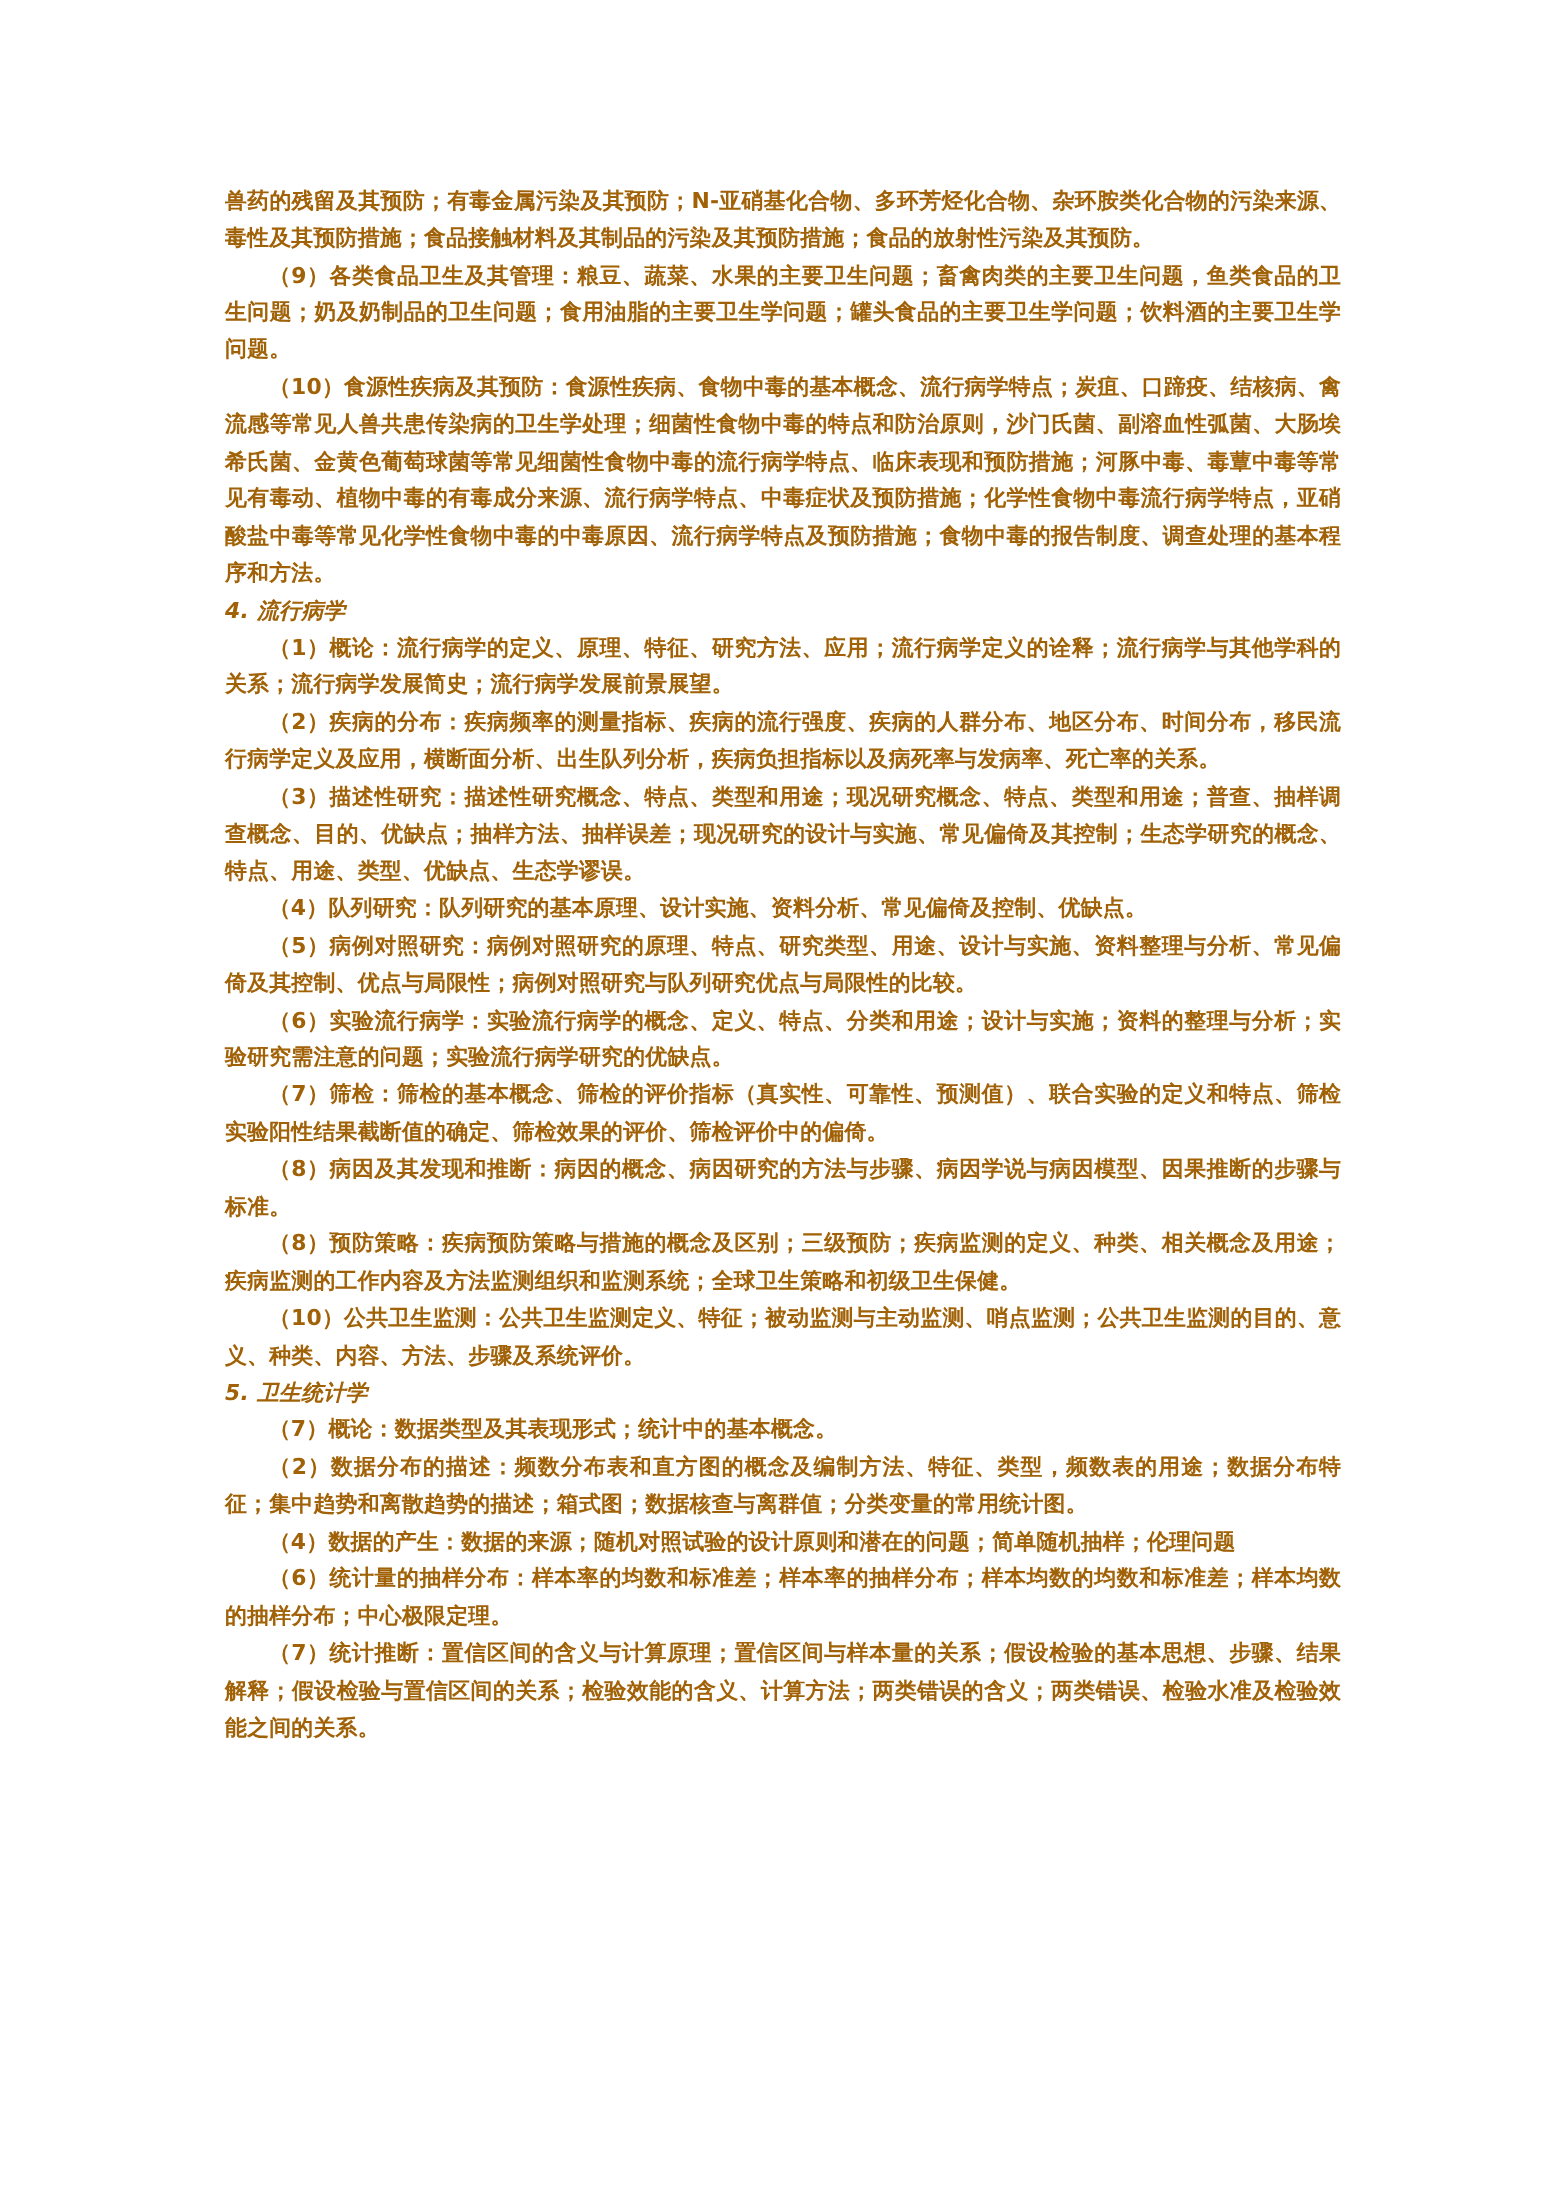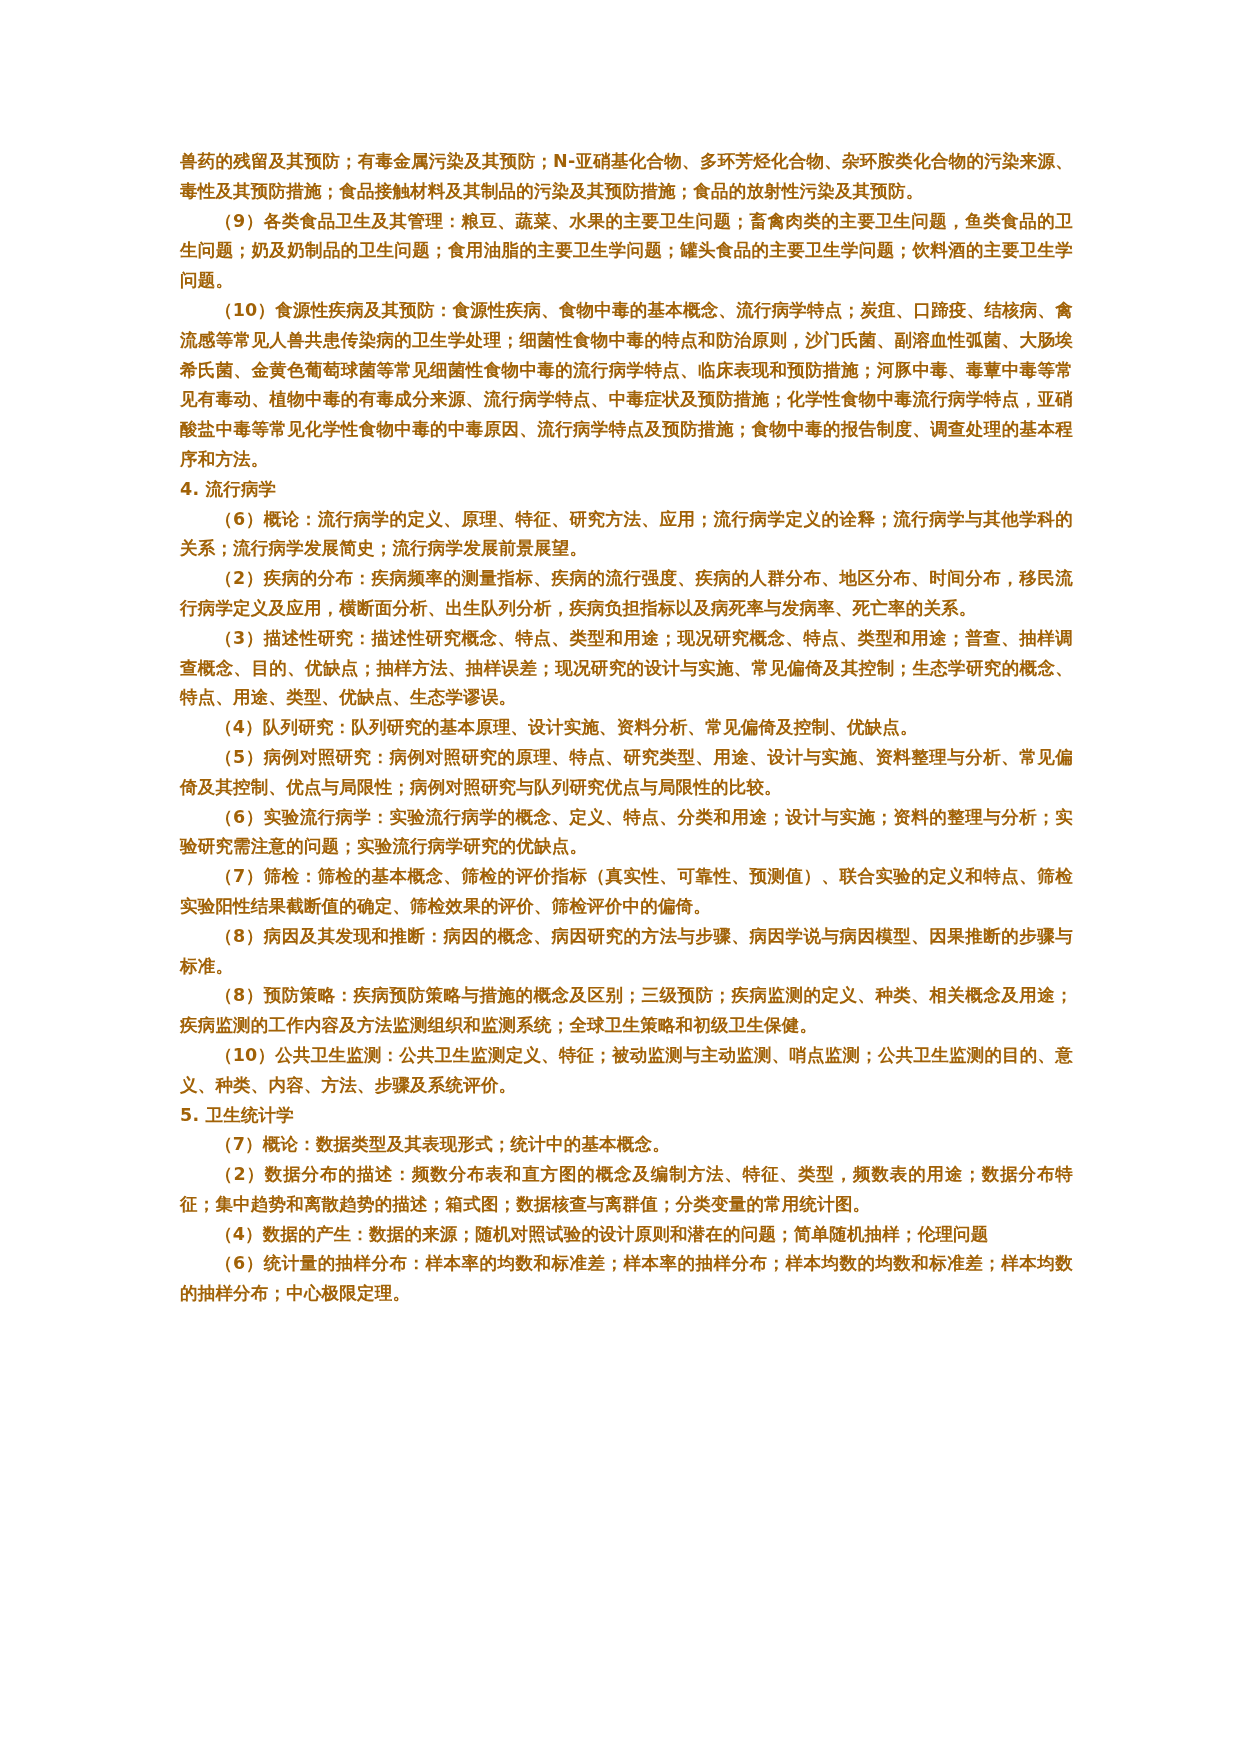--- a/index.html
+++ b/index.html
@@ -27,41 +27,43 @@
   }
   .page p {
     margin: 0;
     padding: 0;
   }
   p.item {
     text-indent: 2em;
   }
   p.heading {
     text-indent: 0;
+    font-style: italic;
   }
   p.continuation {
     text-indent: 0;
   }
 </style>
 </head>
 <body>
 
 <div class="page">
   <p class="continuation">兽药的残留及其预防；有毒金属污染及其预防；N-亚硝基化合物、多环芳烃化合物、杂环胺类化合物的污染来源、毒性及其预防措施；食品接触材料及其制品的污染及其预防措施；食品的放射性污染及其预防。</p>
   <p class="item">（9）各类食品卫生及其管理：粮豆、蔬菜、水果的主要卫生问题；畜禽肉类的主要卫生问题，鱼类食品的卫生问题；奶及奶制品的卫生问题；食用油脂的主要卫生学问题；罐头食品的主要卫生学问题；饮料酒的主要卫生学问题。</p>
   <p class="item">（10）食源性疾病及其预防：食源性疾病、食物中毒的基本概念、流行病学特点；炭疽、口蹄疫、结核病、禽流感等常见人兽共患传染病的卫生学处理；细菌性食物中毒的特点和防治原则，沙门氏菌、副溶血性弧菌、大肠埃希氏菌、金黄色葡萄球菌等常见细菌性食物中毒的流行病学特点、临床表现和预防措施；河豚中毒、毒蕈中毒等常见有毒动、植物中毒的有毒成分来源、流行病学特点、中毒症状及预防措施；化学性食物中毒流行病学特点，亚硝酸盐中毒等常见化学性食物中毒的中毒原因、流行病学特点及预防措施；食物中毒的报告制度、调查处理的基本程序和方法。</p>
   <p class="heading">4. 流行病学</p>
-  <p class="item">（6）概论：流行病学的定义、原理、特征、研究方法、应用；流行病学定义的诠释；流行病学与其他学科的关系；流行病学发展简史；流行病学发展前景展望。</p>
+  <p class="item">（1）概论：流行病学的定义、原理、特征、研究方法、应用；流行病学定义的诠释；流行病学与其他学科的关系；流行病学发展简史；流行病学发展前景展望。</p>
   <p class="item">（2）疾病的分布：疾病频率的测量指标、疾病的流行强度、疾病的人群分布、地区分布、时间分布，移民流行病学定义及应用，横断面分析、出生队列分析，疾病负担指标以及病死率与发病率、死亡率的关系。</p>
   <p class="item">（3）描述性研究：描述性研究概念、特点、类型和用途；现况研究概念、特点、类型和用途；普查、抽样调查概念、目的、优缺点；抽样方法、抽样误差；现况研究的设计与实施、常见偏倚及其控制；生态学研究的概念、特点、用途、类型、优缺点、生态学谬误。</p>
   <p class="item">（4）队列研究：队列研究的基本原理、设计实施、资料分析、常见偏倚及控制、优缺点。</p>
   <p class="item">（5）病例对照研究：病例对照研究的原理、特点、研究类型、用途、设计与实施、资料整理与分析、常见偏倚及其控制、优点与局限性；病例对照研究与队列研究优点与局限性的比较。</p>
   <p class="item">（6）实验流行病学：实验流行病学的概念、定义、特点、分类和用途；设计与实施；资料的整理与分析；实验研究需注意的问题；实验流行病学研究的优缺点。</p>
   <p class="item">（7）筛检：筛检的基本概念、筛检的评价指标（真实性、可靠性、预测值）、联合实验的定义和特点、筛检实验阳性结果截断值的确定、筛检效果的评价、筛检评价中的偏倚。</p>
   <p class="item">（8）病因及其发现和推断：病因的概念、病因研究的方法与步骤、病因学说与病因模型、因果推断的步骤与标准。</p>
   <p class="item">（8）预防策略：疾病预防策略与措施的概念及区别；三级预防；疾病监测的定义、种类、相关概念及用途；疾病监测的工作内容及方法监测组织和监测系统；全球卫生策略和初级卫生保健。</p>
   <p class="item">（10）公共卫生监测：公共卫生监测定义、特征；被动监测与主动监测、哨点监测；公共卫生监测的目的、意义、种类、内容、方法、步骤及系统评价。</p>
   <p class="heading">5. 卫生统计学</p>
   <p class="item">（7）概论：数据类型及其表现形式；统计中的基本概念。</p>
   <p class="item">（2）数据分布的描述：频数分布表和直方图的概念及编制方法、特征、类型，频数表的用途；数据分布特征；集中趋势和离散趋势的描述；箱式图；数据核查与离群值；分类变量的常用统计图。</p>
   <p class="item">（4）数据的产生：数据的来源；随机对照试验的设计原则和潜在的问题；简单随机抽样；伦理问题</p>
   <p class="item">（6）统计量的抽样分布：样本率的均数和标准差；样本率的抽样分布；样本均数的均数和标准差；样本均数的抽样分布；中心极限定理。</p>
+  <p class="item">（7）统计推断：置信区间的含义与计算原理；置信区间与样本量的关系；假设检验的基本思想、步骤、结果解释；假设检验与置信区间的关系；检验效能的含义、计算方法；两类错误的含义；两类错误、检验水准及检验效能之间的关系。</p>
 </div>
 
 </body></html>

